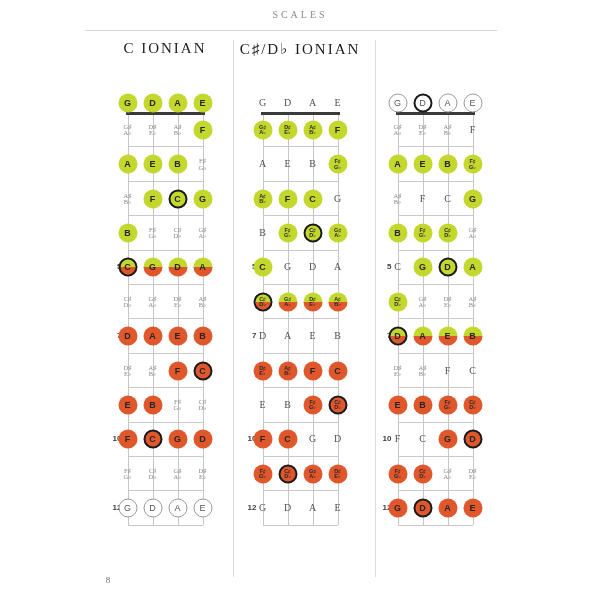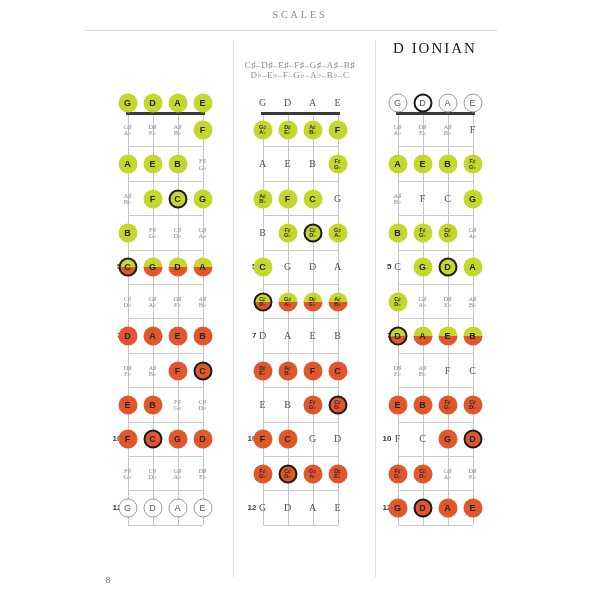--- a/index.html
+++ b/index.html
@@ -42,20 +42,21 @@
 </head>
 <body>
 
 <div class="page" style="--green: #c3d72d; --orange: #e0572c; --ring: #1a1a1a; --open_border: #9a9a9a; --string: #c6c6c6; --fret: #c9c9c9; --nut: #3a3a3a; --divider: #dcdcdc; --rule: #d8d8d8; --text_note: #525252; --text_accidental: #8a8a8a; --dot_letter: #262626; --title: #1c1c1c; --subtitle: #8c8c8c; --fret_number: #3d3d3d;">
   <div class="scales-header">SCALES</div>
   <div class="header-rule"></div>
   <div class="divider" style="left:233px"></div>
   <div class="divider" style="left:375px"></div>
 
   <section class="column" style="left:90px">
+    <h2 class="col-title">C IONIAN</h2>
     <div class="board" id="board-0">
         <div class="string" style="left: 37.5px; top: 112px; height: 412.8px;"></div>
         <div class="string" style="left: 62.5px; top: 112px; height: 412.8px;"></div>
         <div class="string" style="left: 87.5px; top: 112px; height: 412.8px;"></div>
         <div class="string" style="left: 112.5px; top: 112px; height: 412.8px;"></div>
         <div class="nut" style="left: 35.5px; top: 112px; width: 79px; height: 2.5px;"></div>
         <div class="fret" style="left: 37.5px; top: 146.4px; width: 75px;"></div>
         <div class="fret" style="left: 37.5px; top: 180.8px; width: 75px;"></div>
         <div class="fret" style="left: 37.5px; top: 215.2px; width: 75px;"></div>
         <div class="fret" style="left: 37.5px; top: 249.6px; width: 75px;"></div>
@@ -244,24 +245,21 @@
         <div class="dot open" style="left: 87.5px; top: 508.1px;">
           <span class="ltr">A</span>
         </div>
         <div class="dot open" style="left: 112.5px; top: 508.1px;">
           <span class="ltr">E</span>
         </div>
       </div>
   </section>
 
   <section class="column" style="left:225px">
-    <div class="col-notes" id="notes-1">
-        <div class="note-line">C♯–D♯–E♯–F♯–G♯–A♯–B♯</div>
-        <div class="note-line">D♭–E♭–F–G♭–A♭–B♭–C</div>
-      </div>
+    <h2 class="col-title">C♯/D♭ IONIAN</h2>
     <div class="board" id="board-1">
         <div class="string" style="left: 37.5px; top: 112px; height: 412.8px;"></div>
         <div class="string" style="left: 62.5px; top: 112px; height: 412.8px;"></div>
         <div class="string" style="left: 87.5px; top: 112px; height: 412.8px;"></div>
         <div class="string" style="left: 112.5px; top: 112px; height: 412.8px;"></div>
         <div class="nut" style="left: 35.5px; top: 112px; width: 79px; height: 2.5px;"></div>
         <div class="fret" style="left: 37.5px; top: 146.4px; width: 75px;"></div>
         <div class="fret" style="left: 37.5px; top: 180.8px; width: 75px;"></div>
         <div class="fret" style="left: 37.5px; top: 215.2px; width: 75px;"></div>
         <div class="fret" style="left: 37.5px; top: 249.6px; width: 75px;"></div>
@@ -450,21 +448,20 @@
         <div class="cell-text" style="left: 87.5px; top: 508.1px;">
           <span class="nat">A</span>
         </div>
         <div class="cell-text" style="left: 112.5px; top: 508.1px;">
           <span class="nat">E</span>
         </div>
       </div>
   </section>
 
   <section class="column" style="left:360px">
-    <h2 class="col-title">D IONIAN</h2>
     <div class="board" id="board-2">
         <div class="string" style="left: 37.5px; top: 112px; height: 412.8px;"></div>
         <div class="string" style="left: 62.5px; top: 112px; height: 412.8px;"></div>
         <div class="string" style="left: 87.5px; top: 112px; height: 412.8px;"></div>
         <div class="string" style="left: 112.5px; top: 112px; height: 412.8px;"></div>
         <div class="nut" style="left: 35.5px; top: 112px; width: 79px; height: 2.5px;"></div>
         <div class="fret" style="left: 37.5px; top: 146.4px; width: 75px;"></div>
         <div class="fret" style="left: 37.5px; top: 180.8px; width: 75px;"></div>
         <div class="fret" style="left: 37.5px; top: 215.2px; width: 75px;"></div>
         <div class="fret" style="left: 37.5px; top: 249.6px; width: 75px;"></div>

